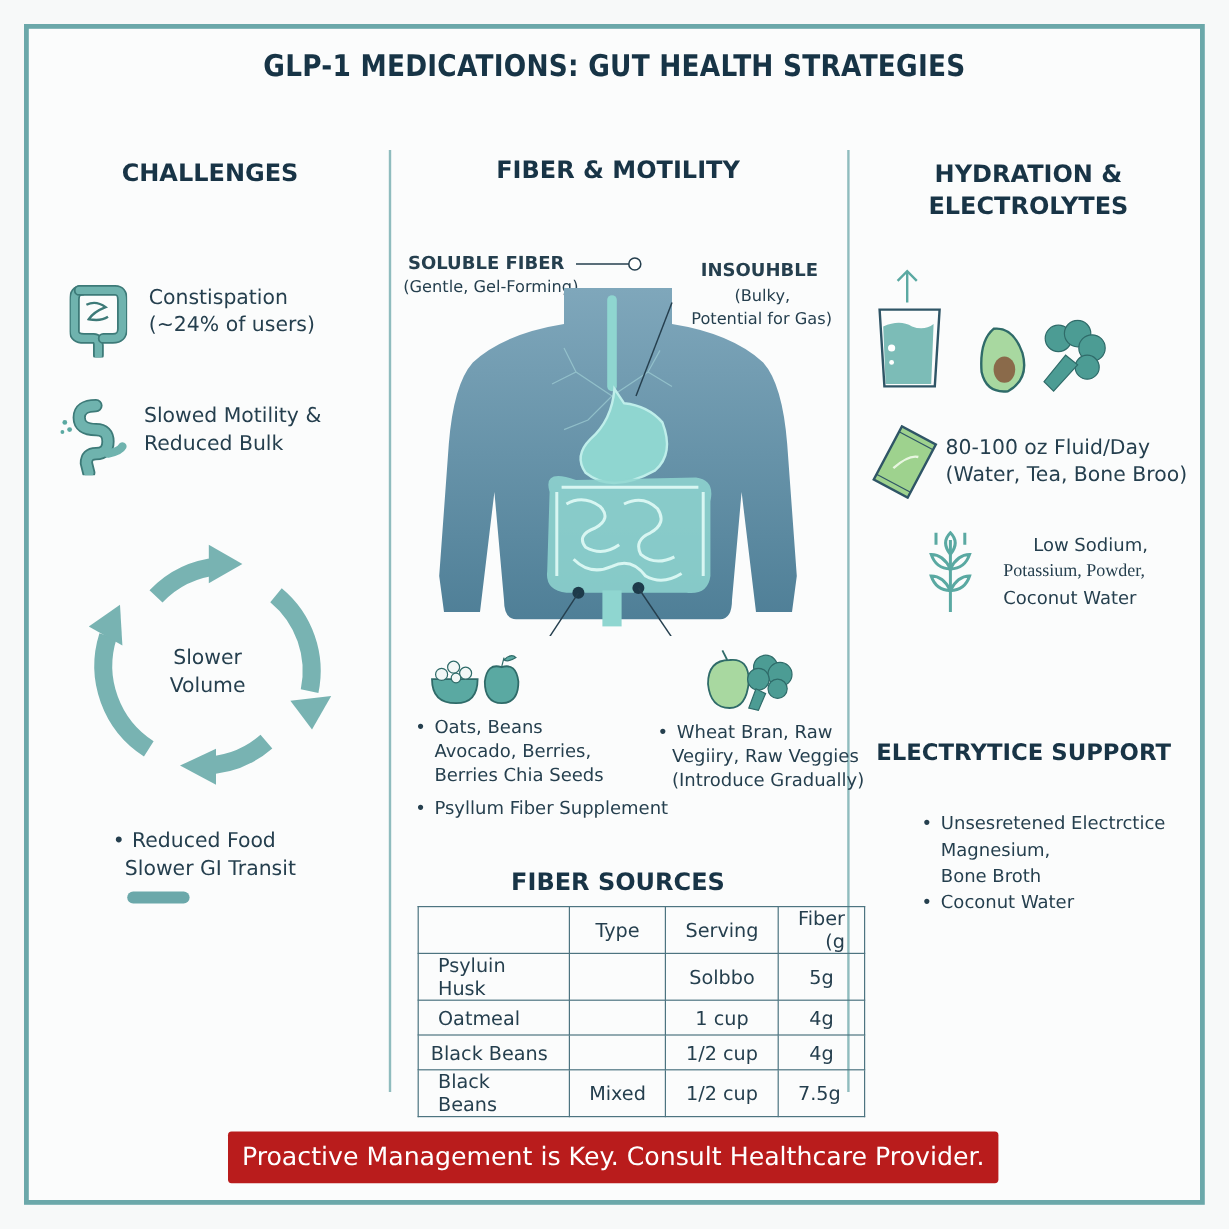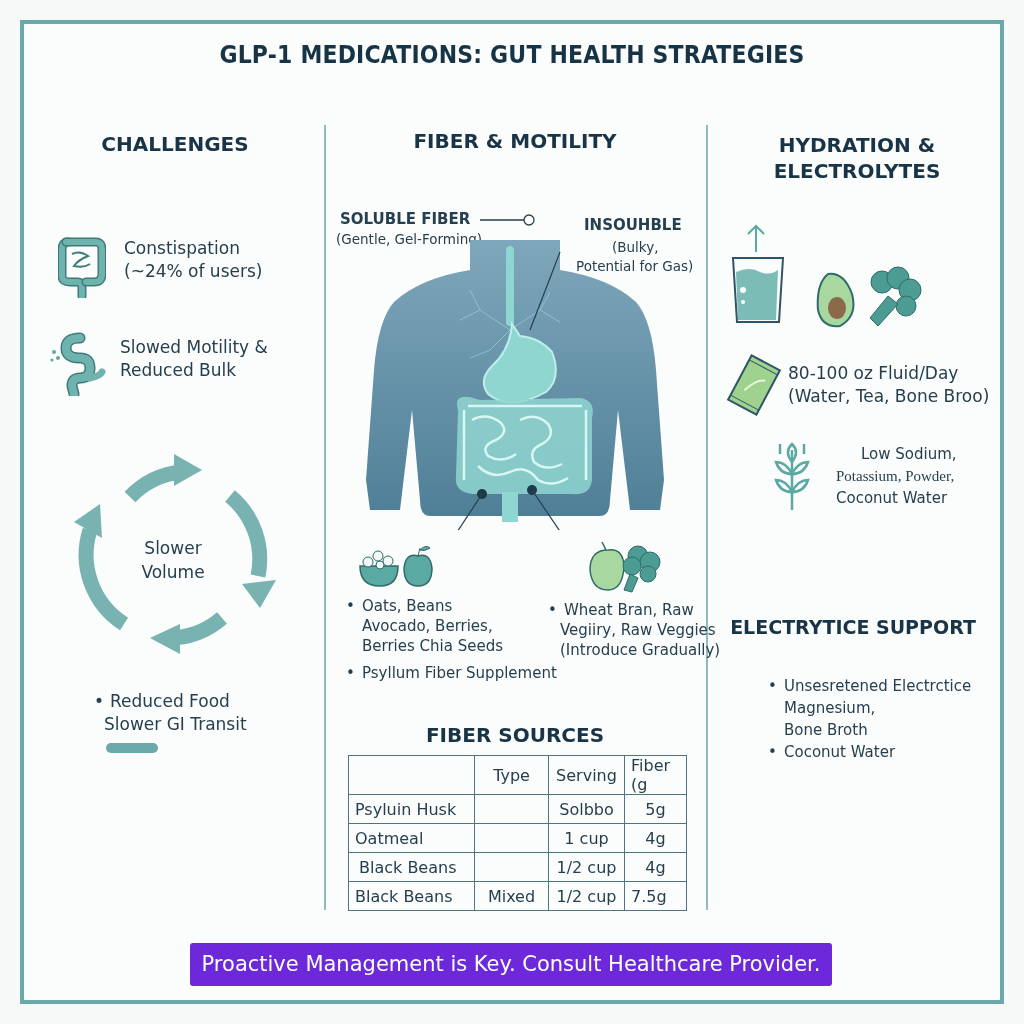--- a/index.html
+++ b/index.html
@@ -7,23 +7,23 @@
   body { font-family: "Liberation Sans", "DejaVu Sans", sans-serif; color: #1d3a4a; position: relative; }
   .frame { position: absolute; left: 20px; top: 20px; width: 984px; height: 984px; border: 4px solid #6ba8aa; background: #fbfcfc; }
   .title { position: absolute; top: 40px; left: 0; width: 1024px; text-align: center; font-size: 25px; font-weight: bold; color: #173446; letter-spacing: 0.2px; font-family: "DejaVu Sans", sans-serif; transform: scaleX(0.88); }
   .divider { position: absolute; width: 2px; background: #8fbcbe; }
   .col-head { position: absolute; text-align: center; font-weight: bold; font-size: 20px; color: #183446; font-family: "DejaVu Sans", sans-serif; line-height: 26px; }
   .txt { position: absolute; font-size: 17px; line-height: 23px; color: #253f4e; font-family: "DejaVu Sans", sans-serif; }
   .small { font-size: 15px; line-height: 20px; }
   .bullet::before { content: "•"; position: absolute; left: -16px; }
   .icon { position: absolute; }
   table.fiber { position: absolute; left: 348px; top: 755px; border-collapse: collapse; font-family: "DejaVu Sans", sans-serif; font-size: 16px; color: #253f4e; }
-  table.fiber td { border: 1.5px solid #4d7480; height: 29px; padding: 0 6px; }
+  table.fiber td { border: 1.5px solid #4d7480; height: 29px; padding: 0 16px; }
   table.fiber tr:first-child td { height: 34px; }
-  .banner { position: absolute; left: 190px; top: 943px; width: 642px; height: 43px; background: #6d28d9; border-radius: 3px; color: #fff; font-size: 21px; text-align: center; line-height: 43px; font-family: "DejaVu Sans", sans-serif; }
+  .banner { position: absolute; left: 190px; top: 943px; width: 642px; height: 43px; background: #b91c1c; border-radius: 3px; color: #fff; font-size: 21px; text-align: center; line-height: 43px; font-family: "DejaVu Sans", sans-serif; }
   .pill { position: absolute; left: 106px; top: 743px; width: 52px; height: 10px; border-radius: 5px; background: #6ba8aa; }
 </style>
 </head>
 <body>
 
 <div class="frame"></div>
 <div class="title">GLP-1 MEDICATIONS: GUT HEALTH STRATEGIES</div>
 
 <div class="divider" style="left:324px; top:125px; height:785px;"></div>
 <div class="divider" style="left:706px; top:125px; height:785px;"></div>
@@ -141,21 +141,21 @@
 <div class="txt small" style="left:560px; top:620px;">Vegiiry, Raw Veggies</div>
 <div class="txt small" style="left:560px; top:640px;">(Introduce Gradually)</div>
 
 <div class="col-head" style="left:330px; width:370px; top:722px;">FIBER SOURCES</div>
 <table class="fiber">
   <tbody>
       <tr>
     <td style="width:126px;"></td>
     <td style="width:74px; text-align:center;">Type</td>
     <td style="width:76px; text-align:center;">Serving</td>
-    <td style="width:62px; text-align:left;">Fiber (g</td>
+    <td style="width:62px; text-align:right;">Fiber (g</td>
   </tr>
   <tr>
     <td>Psyluin Husk</td>
     <td style="text-align:center;"></td>
     <td style="text-align:center;">Solbbo</td>
     <td style="text-align:center;">5g</td>
   </tr>
   <tr>
     <td>Oatmeal</td>
     <td style="text-align:center;"></td>

